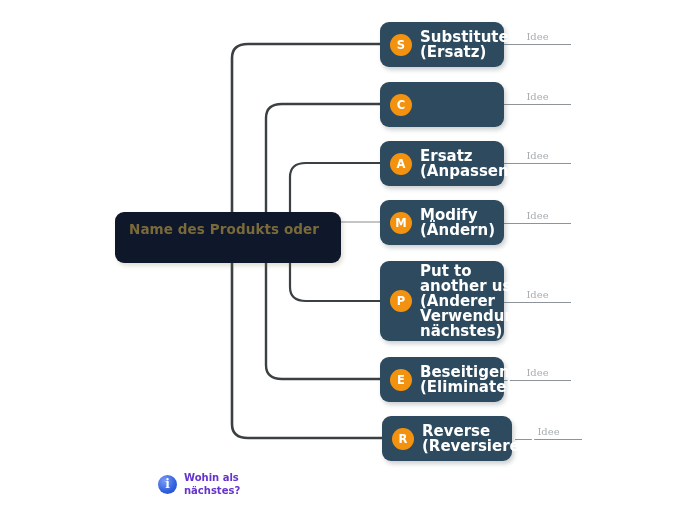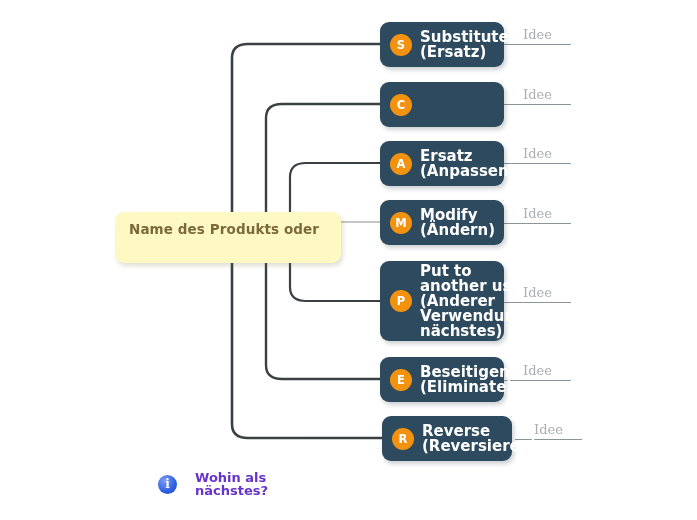--- a/index.html
+++ b/index.html
@@ -26,21 +26,21 @@
     pointer-events: none;
   }
 
   
   .central-node {
     position: absolute;
     left: 115px;
     top: 212px;
     width: 226px;
     height: 51px;
-    background: #fef9c3;
+    background: #0f172a;
     border-radius: 9px;
     box-sizing: border-box;
     padding: 9px 14px 0 14px;
     box-shadow: 2px 3px 4px rgba(120,110,70,0.22);
     z-index: 5;
   }
   .central-node .line {
     color: #7b6a39;
     font-size: 13.5px;
     font-weight: bold;
@@ -87,21 +87,21 @@
     position: absolute;
     z-index: 4;
   }
   .idea .idea-label {
     position: absolute;
     left: 0;
     bottom: 3px;
     width: 100%;
     text-align: center;
     color: #a9aeb2;
-    font-size: 13px;
+    font-size: 10px;
     font-family: "DejaVu Serif", "Liberation Serif", serif;
     white-space: nowrap;
   }
   .idea .idea-line {
     position: absolute;
     left: 0;
     bottom: 0;
     width: 100%;
     height: 1px;
     background: #8d9499;
@@ -123,23 +123,23 @@
     background: radial-gradient(circle at 35% 30%, #7b9cf5 0%, #2f5fe0 60%, #2448bb 100%);
     color: #ffffff;
     font-size: 12px;
     font-weight: bold;
     font-family: "DejaVu Serif", "Liberation Serif", serif;
     line-height: 19px;
     text-align: center;
     flex: 0 0 auto;
   }
   .footer-text {
-    margin-left: 18px;
+    margin-left: 7px;
     color: #6633cc;
-    font-size: 13px;
+    font-size: 10px;
     font-weight: bold;
     line-height: 13px;
   }
 </style>
 </head>
 <body>
 
 <div id="canvas">
 
   <svg id="wires" viewBox="0 0 697 520" xmlns="http://www.w3.org/2000/svg">

